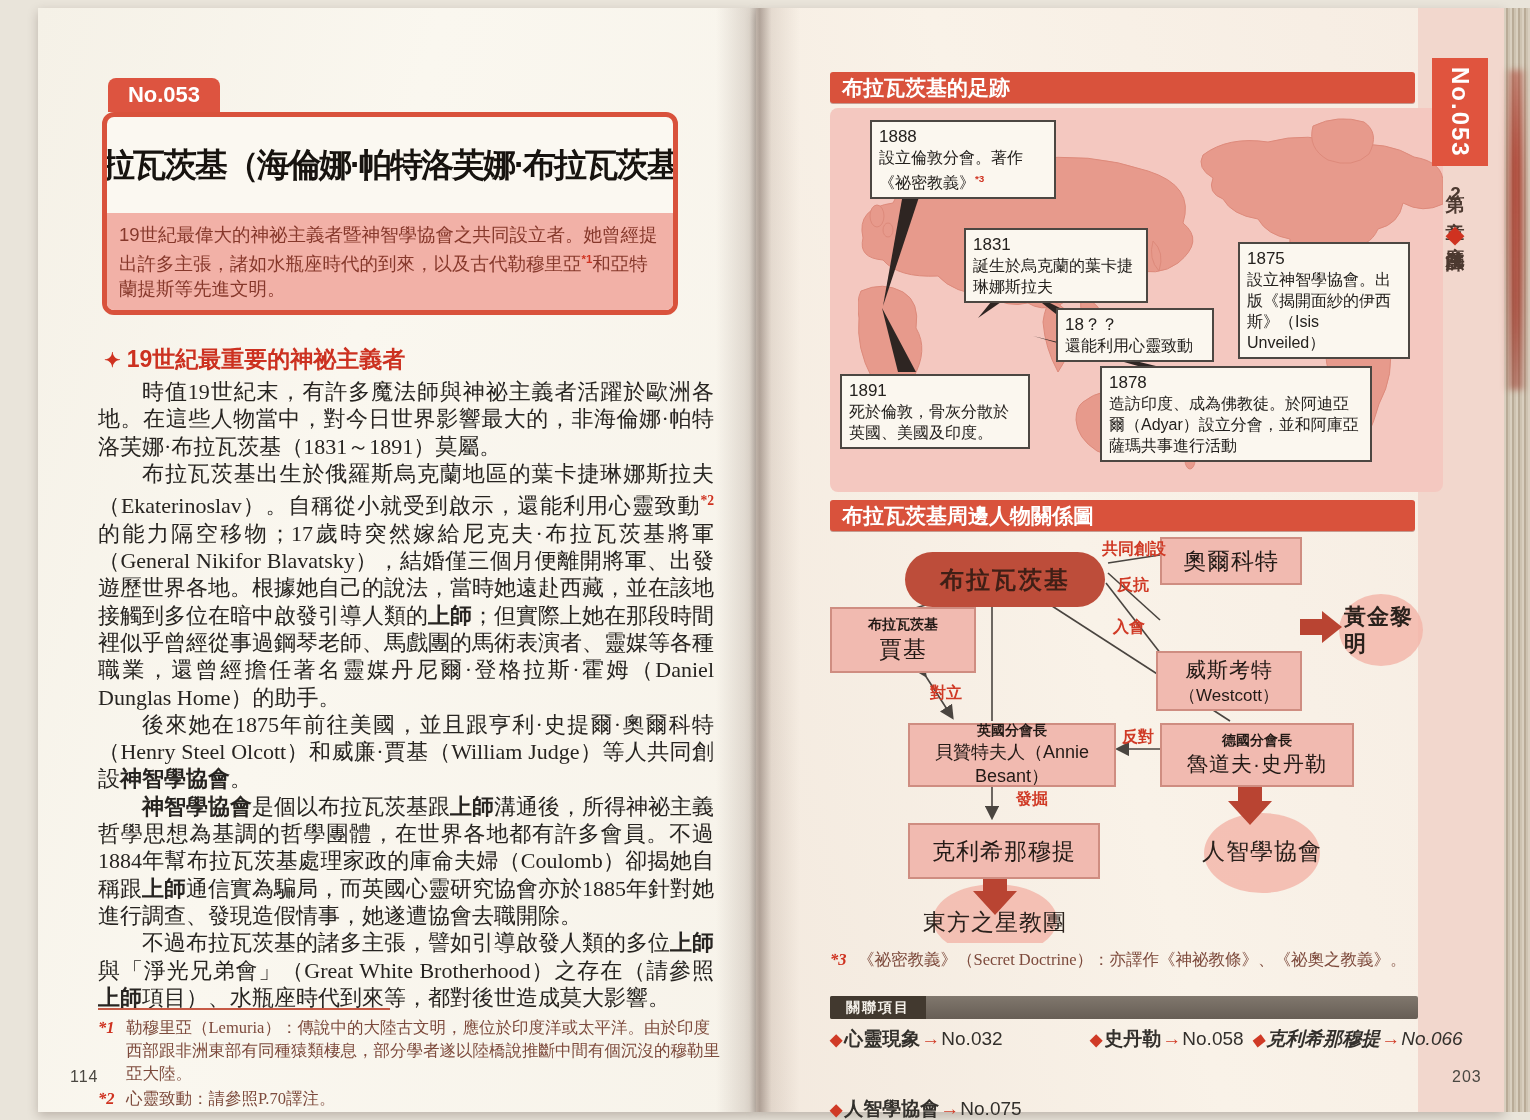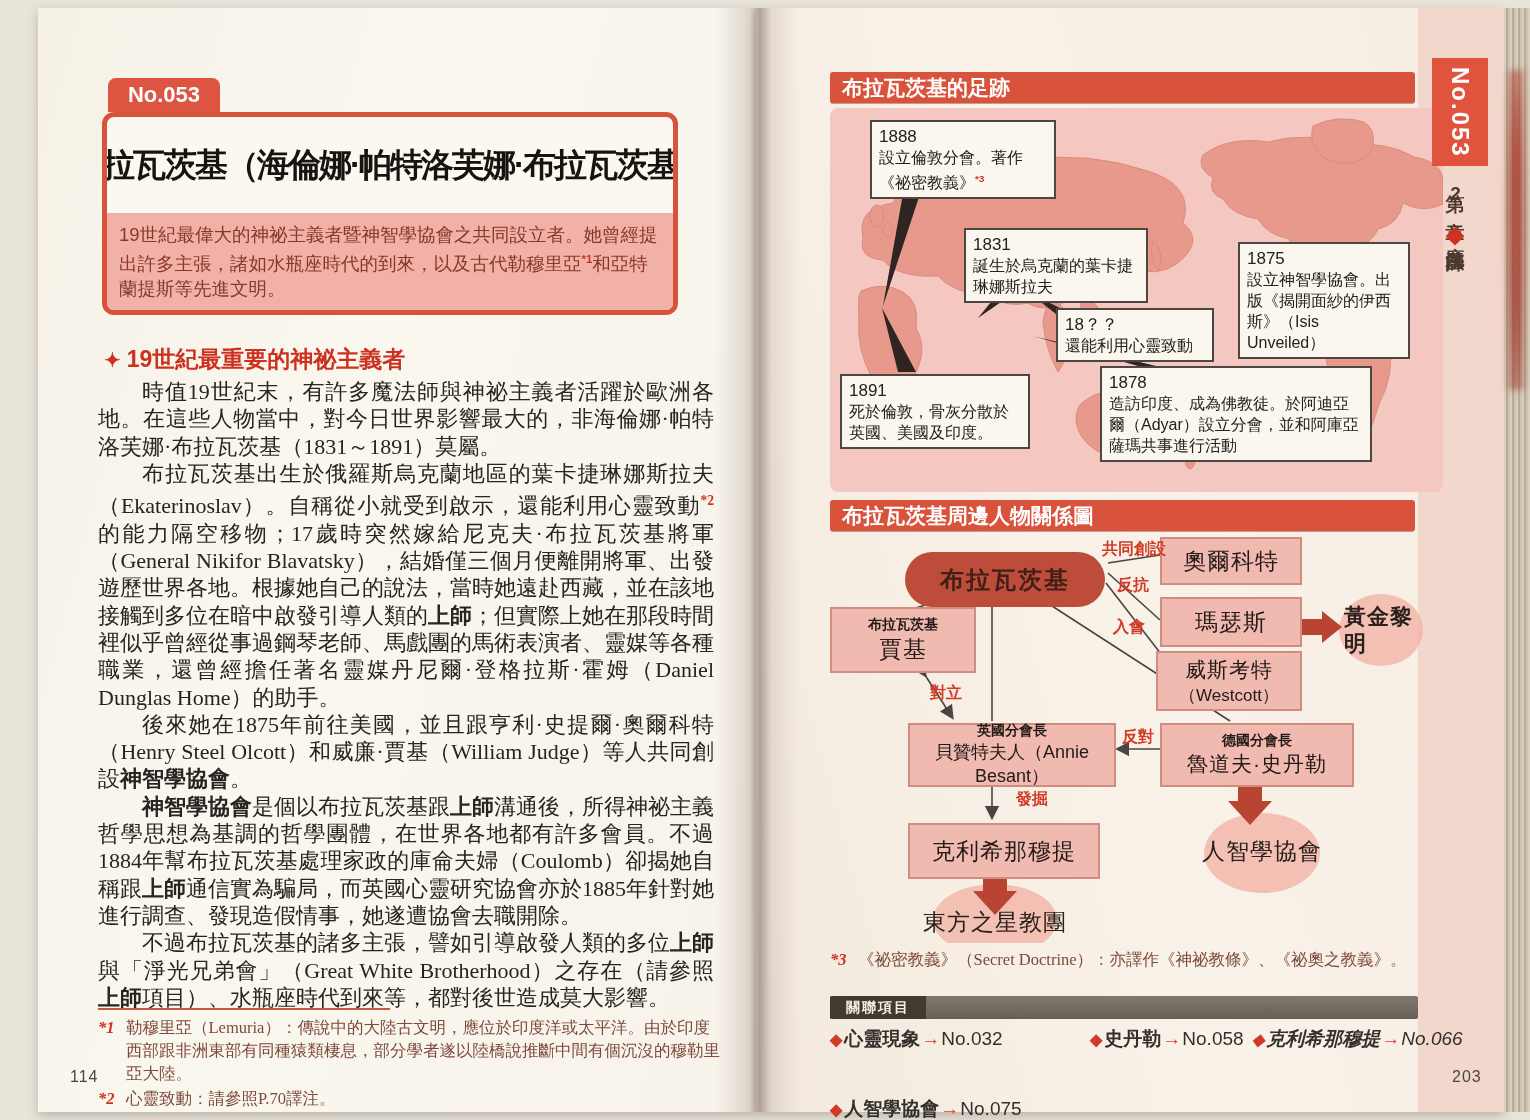--- a/index.html
+++ b/index.html
@@ -213,23 +213,20 @@
         <polygon points="408,252 432,252 432,266 442,266 420,290 398,266 408,266"></polygon>
         <polygon points="153,342 177,342 177,356 187,356 165,380 143,356 153,356"></polygon>
       </g>
     </svg>
 
     <div class="dg-oval" style="left:75px;top:5px;width:200px;height:55px;">布拉瓦茨基</div>
 
     <div class="dg-box" style="left:330px;top:2px;width:138px;height:44px;">
       <div class="dg-name">奧爾科特</div>
     </div>
-    <div class="dg-box" style="left:330px;top:62px;width:138px;height:46px;">
-      <div class="dg-name">瑪瑟斯</div>
-    </div>
     <div class="dg-box" style="left:326px;top:116px;width:142px;height:56px;">
       <div class="dg-name" style="font-size:21px;">威斯考特</div>
       <div class="dg-sub">（Westcott）</div>
     </div>
     <div class="dg-plain" style="left:514px;top:66px;width:78px;height:58px;font-weight:700;font-size:22px;line-height:27px;">黃金黎明</div>
 
     <div class="dg-box" style="left:0;top:72px;width:142px;height:62px;">
       <div class="dg-role">布拉瓦茨基</div>
       <div class="dg-name">賈基</div>
     </div>

